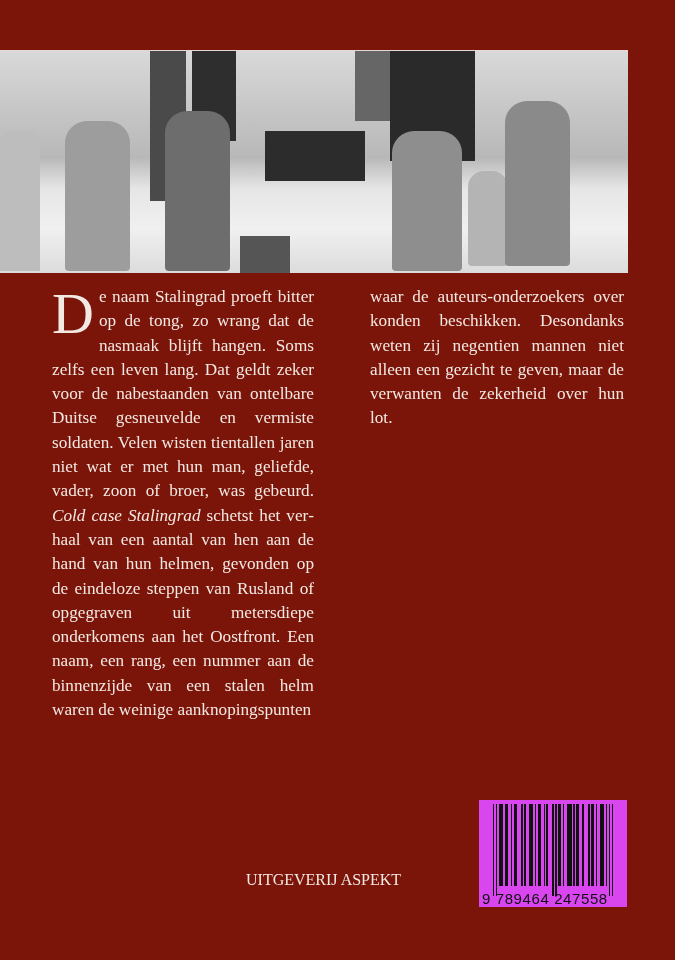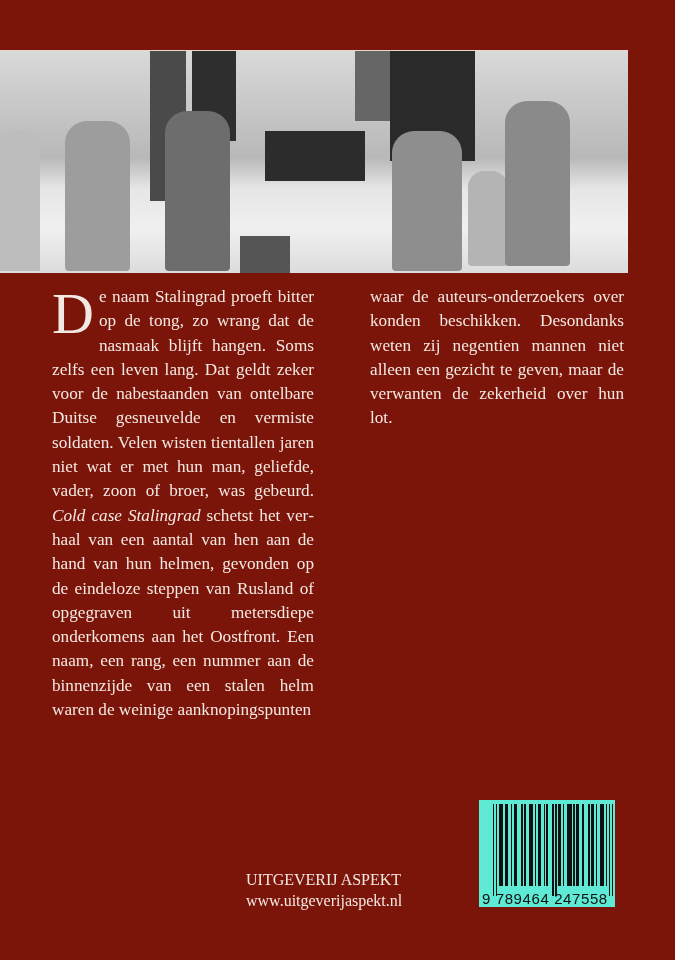--- a/index.html
+++ b/index.html
@@ -11,21 +11,21 @@
   .photo .shape{position:absolute;background:#3a3a3a;}
   .col{position:absolute;top:285px;font-size:17.2px;line-height:24.3px;text-align:justify;}
   .col p{margin:0;}
   .left{left:52px;width:262px;}
   .right{left:370px;width:254px;font-family:Liberation Serif, serif;}
   .dropcap{float:left;font-size:58px;line-height:46px;margin:4px 5px 0 0;padding-top:2px;}
   i{font-style:italic;}
   .gap{height:24px;}
   .publisher{position:absolute;left:246px;top:869px;font-size:16px;line-height:21px;}
   .publisher div{white-space:nowrap;}
-  .barcode{position:absolute;left:479px;top:800px;width:136px;height:107px;background:#5eead4;}
+  .barcode{position:absolute;left:479px;top:800px;width:148px;height:107px;background:#d946ef;}
   .bars{position:absolute;left:14px;top:4px;width:122px;height:82px;display:flex;align-items:flex-start;}
   .bars span{display:block;height:82px;background:#111;}
   .bars span.g{height:92px;}
   .isbn{position:absolute;left:3px;bottom:0px;font-family:"Liberation Sans",sans-serif;font-size:15px;color:#111;letter-spacing:0.6px;white-space:pre;}
 </style>
 </head>
 <body>
 
 <div class="photo">
 
@@ -49,21 +49,20 @@
   </p>
 </div>
 
 <div class="col right">
   <p>waar de auteurs-onderzoekers over konden beschikken. Des­ondanks weten zij negentien mannen niet alleen een gezicht te geven, maar de verwanten de zekerheid over hun lot.</p>
   <div class="gap"></div>
 </div>
 
 <div class="publisher">
   <div>UITGEVERIJ ASPEKT</div>
-  <div>www.uitgeverijaspekt.nl</div>
 </div>
 
 <div class="barcode">
   <div class="bars" id="bars">
       <span class="g" style="width: 1.5px; margin-right: 1.5px;"></span>
       <span class="g" style="width: 1.5px; margin-right: 1.5px;"></span>
       <span style="width: 4.5px; margin-right: 1.5px;"></span>
       <span style="width: 3px; margin-right: 3px;"></span>
       <span style="width: 1.5px; margin-right: 1.5px;"></span>
       <span style="width: 3px; margin-right: 4.5px;"></span>

